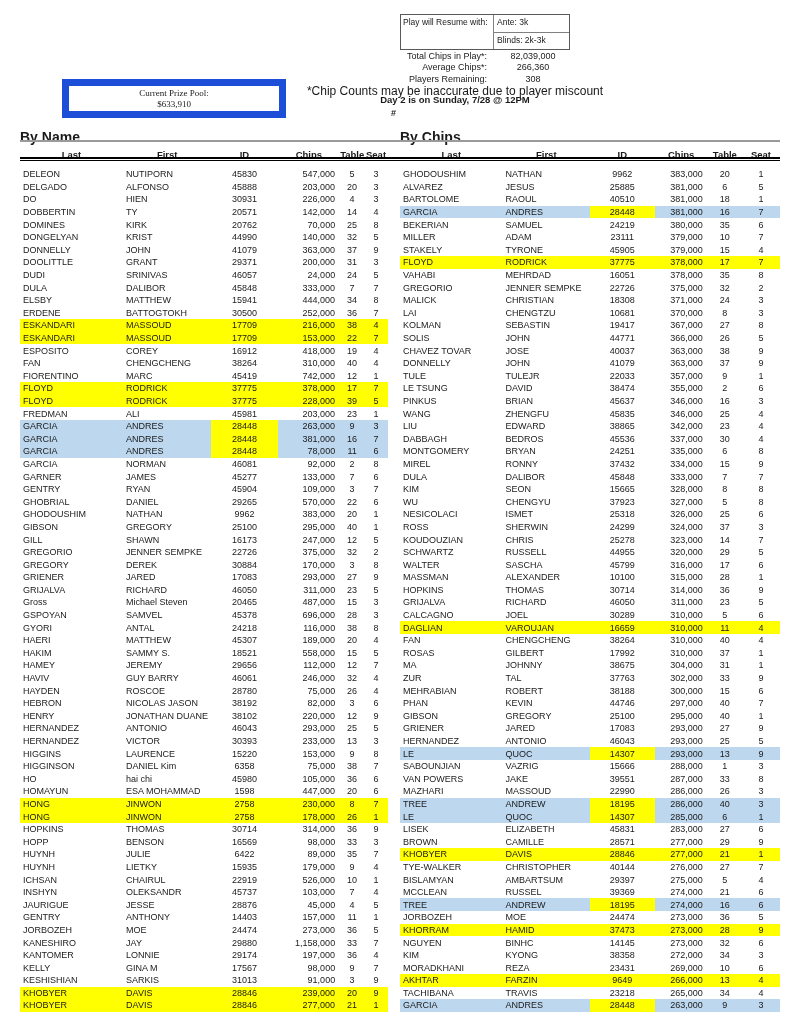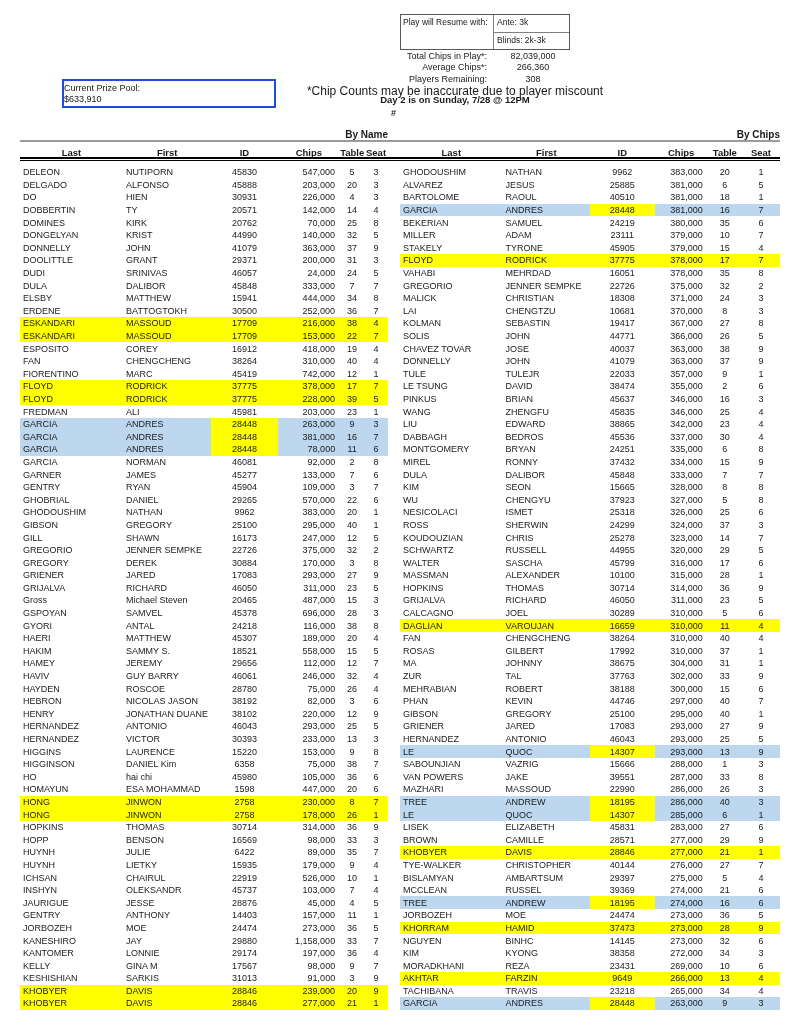--- a/index.html
+++ b/index.html
@@ -3,22 +3,22 @@
 <meta charset="utf-8">
 <style>
   html,body{margin:0;padding:0;background:#ffffff;}
   .page{
     position:relative;width:791px;height:1024px;background:#ffffff;overflow:hidden;
     font-family:"Liberation Sans",sans-serif;color:#1a1a1a;
   }
   
   .prize-box{
     position:absolute;left:62px;top:79px;width:210px;height:25px;
-    border:2px solid #1d4ed8;display:flex;flex-direction:column;justify-content:center;
-    text-align:left;font-size:9px;line-height:11px;
+    border:7px solid #1d4ed8;display:flex;flex-direction:column;justify-content:center;
+    text-align:center;font-size:9px;line-height:11px;font-family:Liberation Serif, serif;
   }
   .resume-box{
     position:absolute;left:400px;top:14px;width:168px;height:34px;
     border:1.5px solid #595959;display:flex;font-size:8.5px;
   }
   .resume-label{
     width:92px;padding:2px 3px 0 2px;box-sizing:border-box;
   }
   .resume-values{flex:1;border-left:1px solid #808080;display:flex;flex-direction:column;}
   .resume-values > div{flex:1;padding:2px 0 0 3px;box-sizing:border-box;}
@@ -44,21 +44,21 @@
     position:absolute;left:0;top:29px;width:760px;height:4px;z-index:3;
     background:linear-gradient(#000 0 2px,#fff 2px 3px,#000 3px 4px);
   }
   table.chip-table{
     position:absolute;top:0;border-collapse:collapse;table-layout:fixed;
     font-family:"Liberation Sans",sans-serif;color:#1a1a1a;
   }
   #table-0{left:0;width:368px;}
   #table-1{left:380px;width:380px;}
   .title-row td{
-    height:14px;font-size:10px;font-weight:bold;text-align:right;
+    height:14px;font-size:14px;font-weight:bold;text-align:left;
     vertical-align:top;padding:1px 0 0 0;
   }
   .head-row th{
     height:19px;font-size:9.5px;font-weight:bold;text-align:center;
     vertical-align:middle;padding:0 0 4px 0;
   }
   tbody td{
     height:12.6px;font-size:9px;padding:0 2px;white-space:nowrap;overflow:hidden;
     vertical-align:middle;
   }

